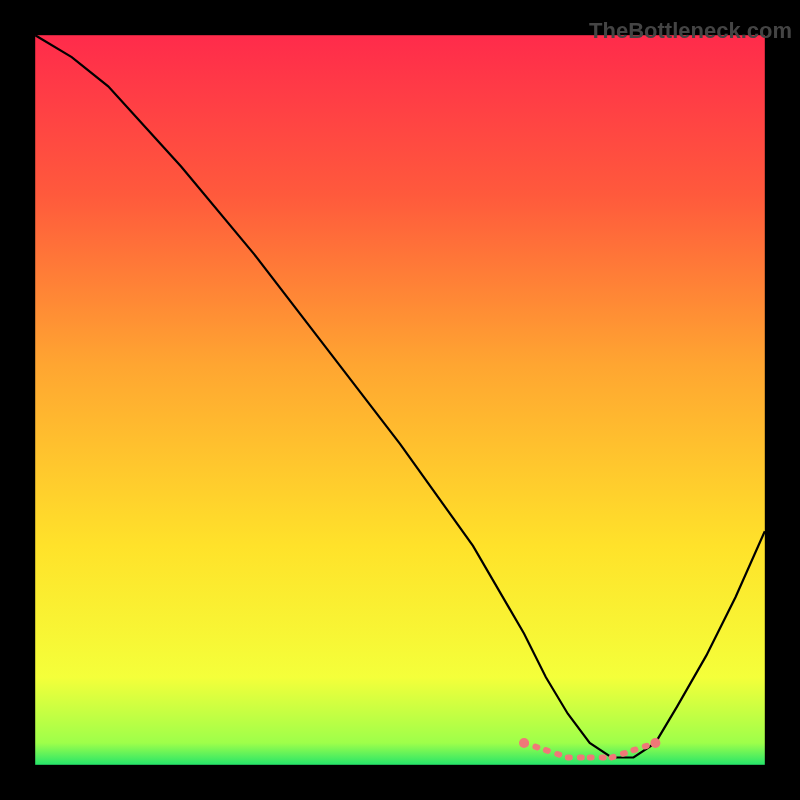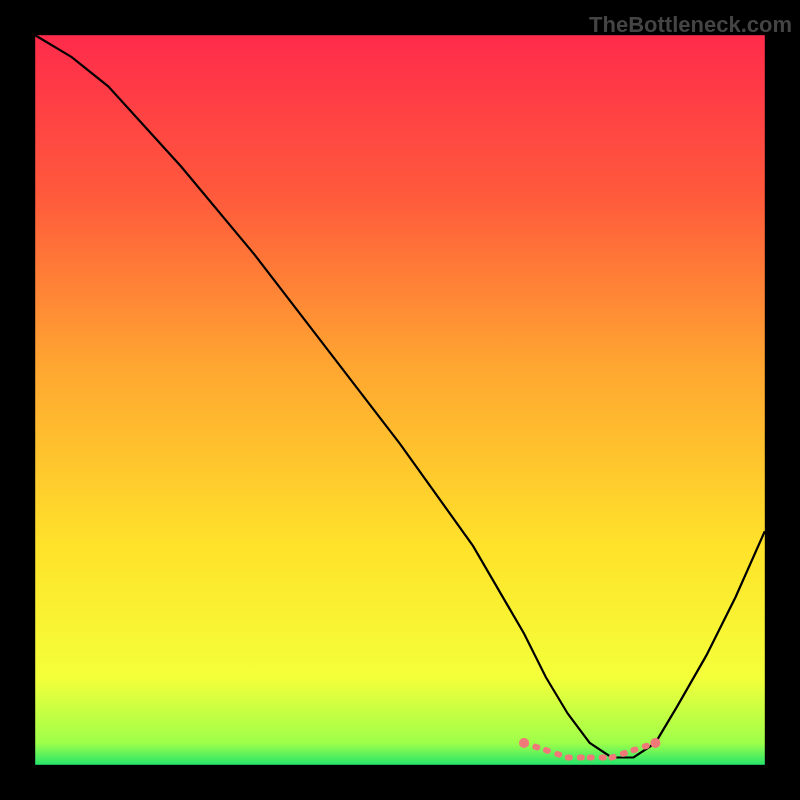--- a/index.html
+++ b/index.html
@@ -11,21 +11,21 @@
     overflow: hidden;
     font-family: Arial, Helvetica, sans-serif;
   }
   .wrap {
     position: relative;
     width: 800px;
     height: 800px;
   }
   .watermark {
     position: absolute;
-    top: 12px;
+    top: 18px;
     right: 8px;
     color: #444;
     font-size: 22px;
     font-weight: 600;
     font-family: Arial, Helvetica, sans-serif;
     z-index: 10;
   }
   svg {
     position: absolute;
     left: 0;

